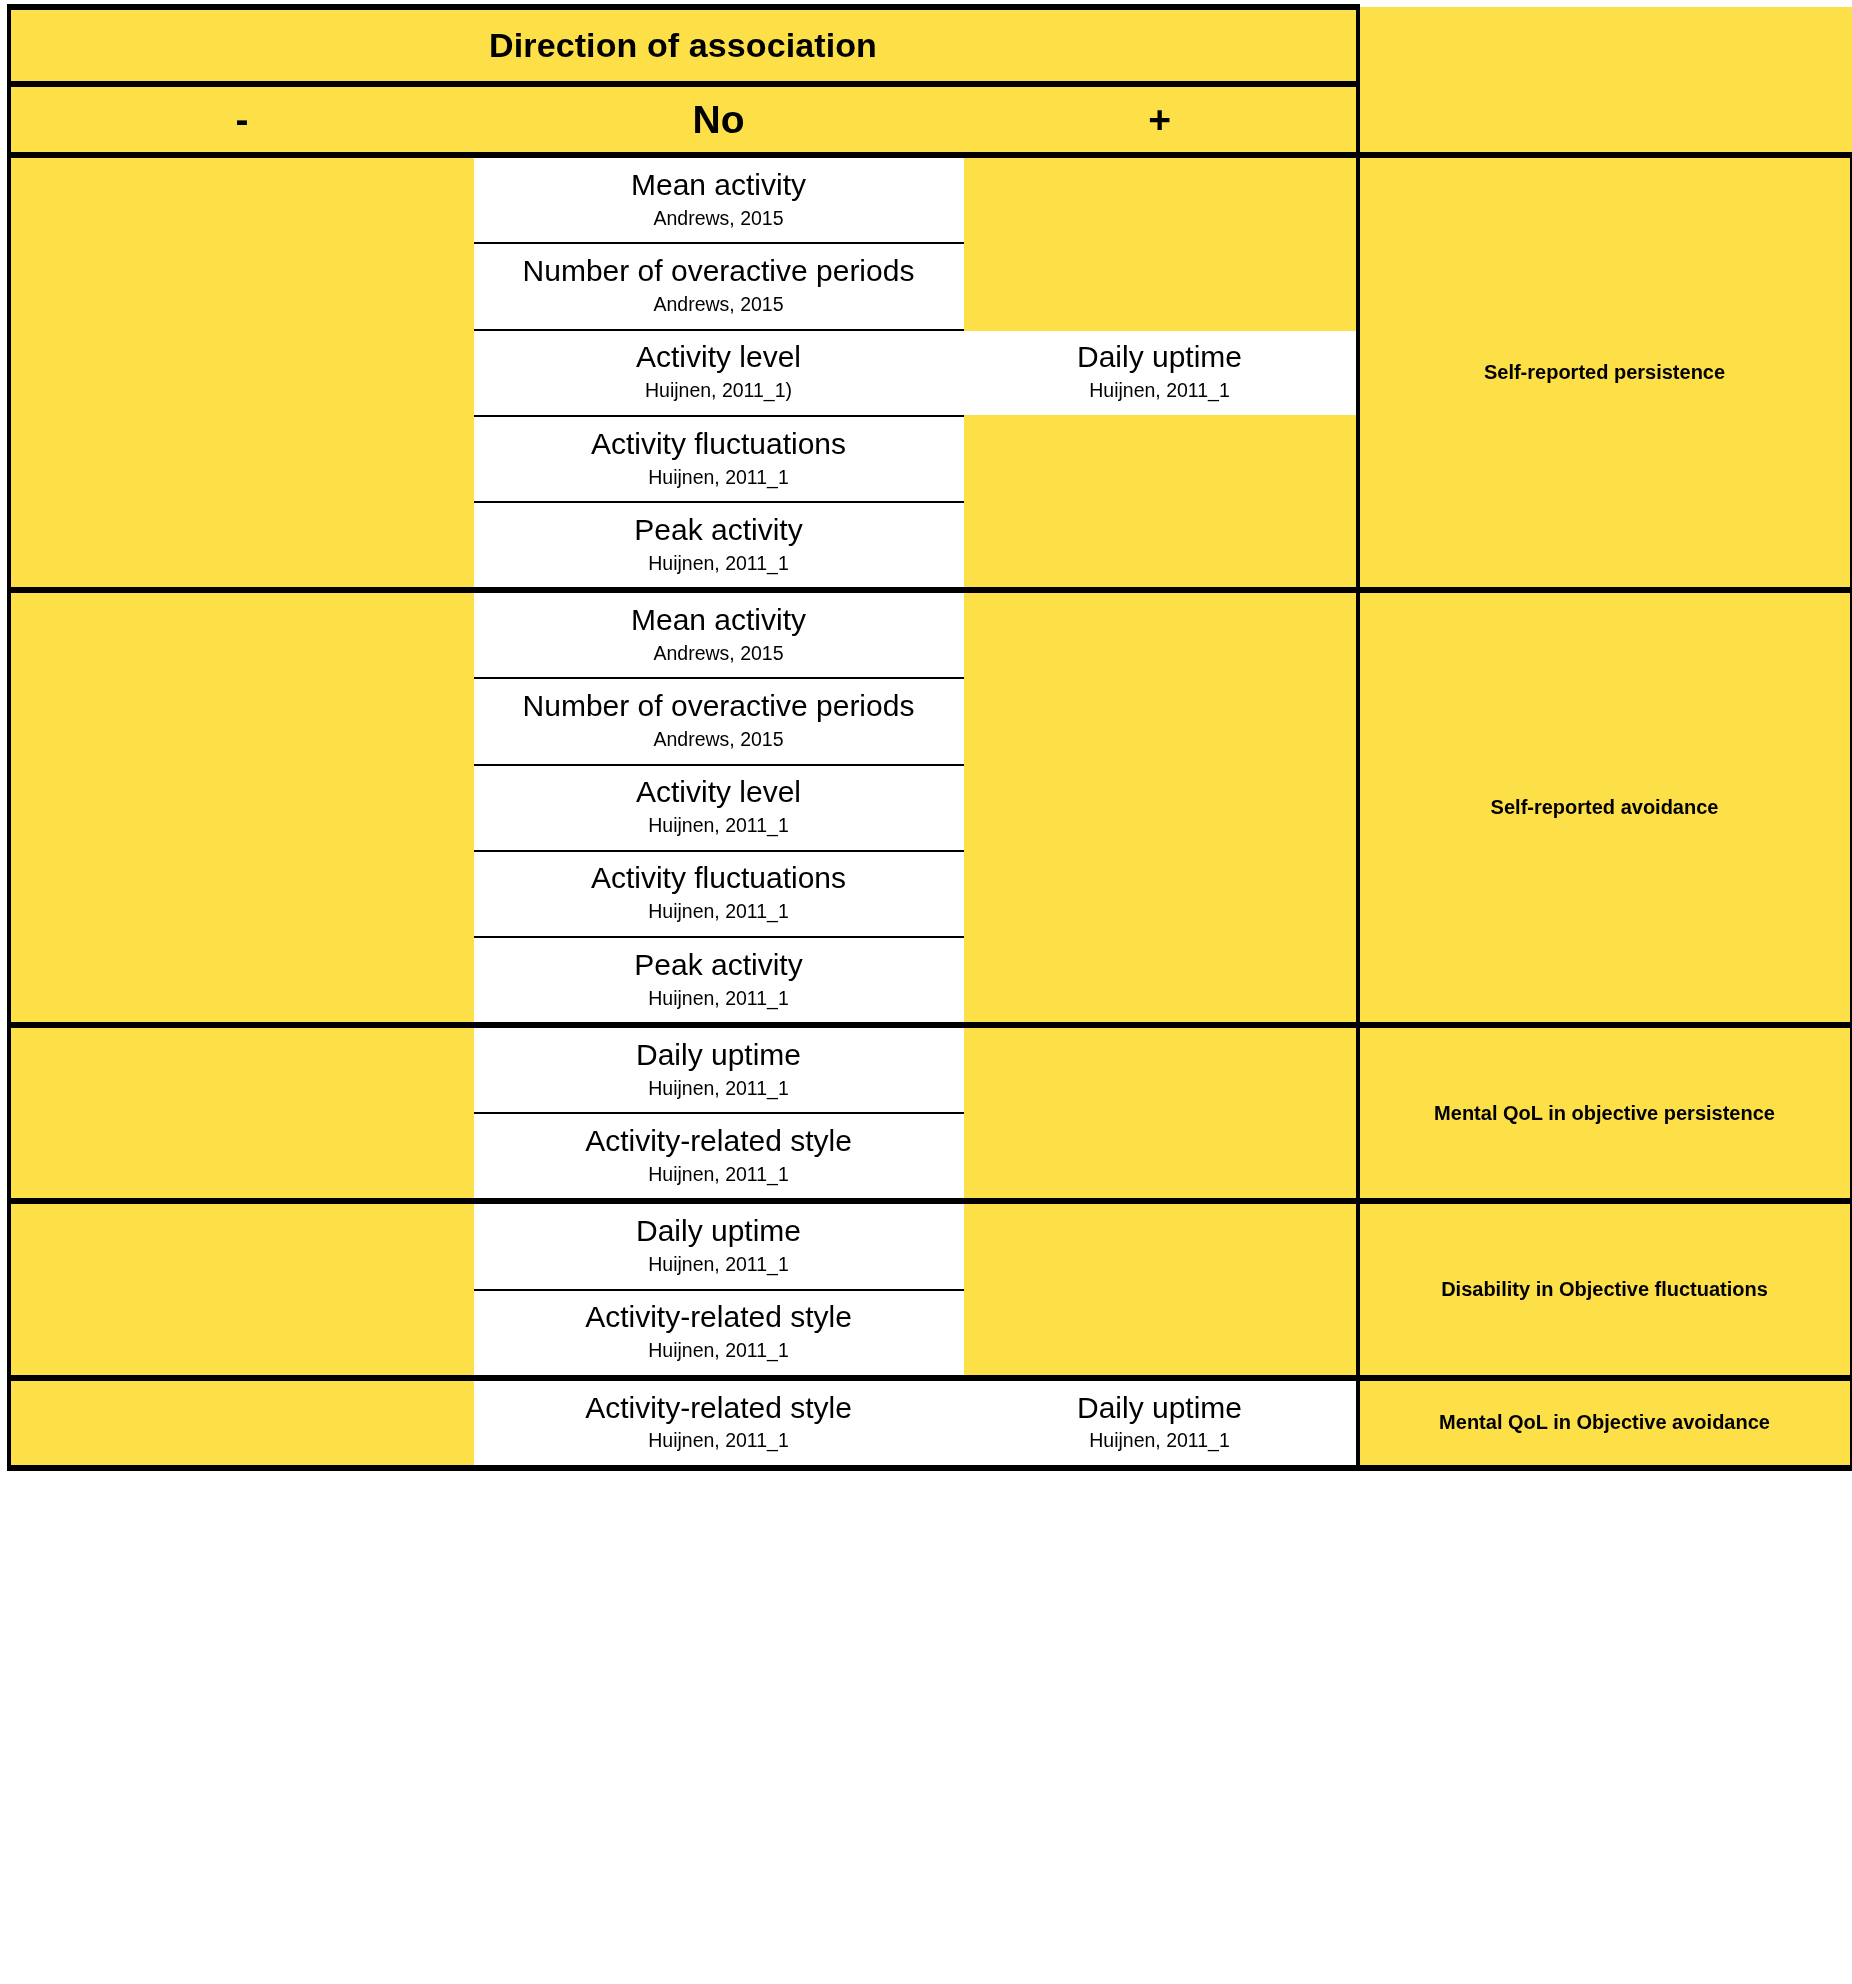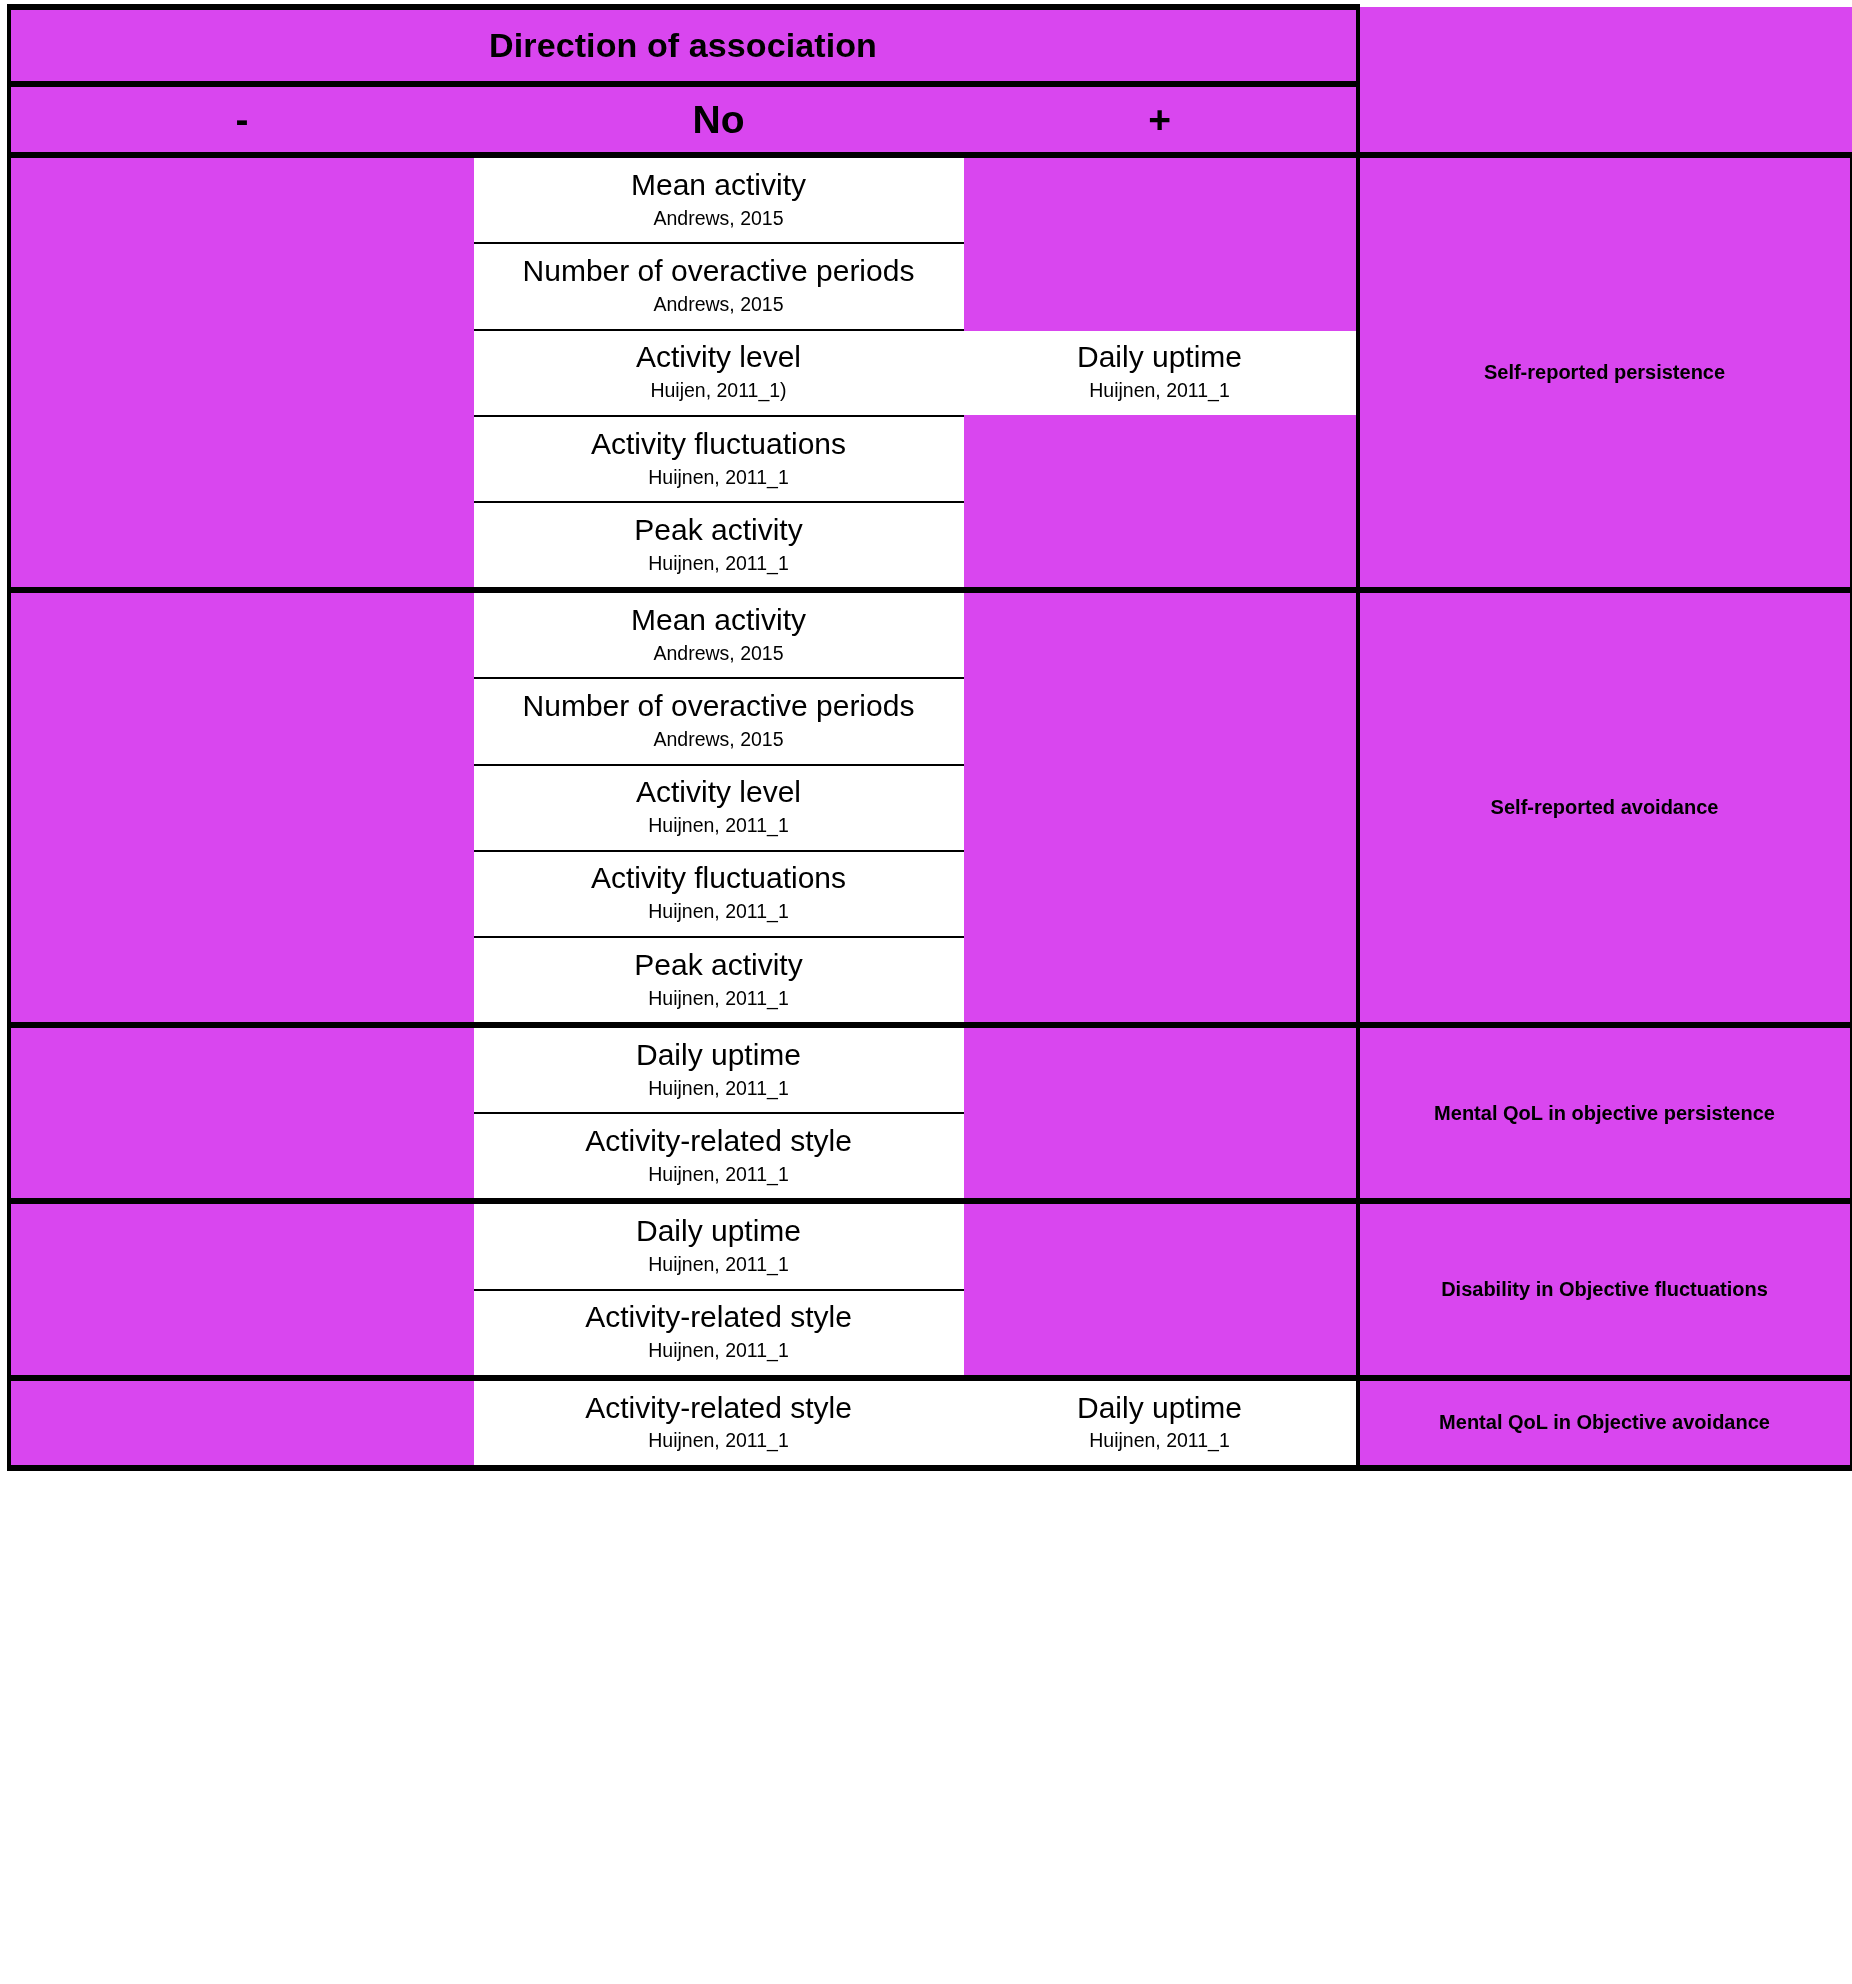--- a/index.html
+++ b/index.html
@@ -40,21 +40,21 @@
   
   col.c1 { width: 465px; }
   col.c2 { width: 490px; }
   col.c3 { width: 394px; }
   col.c4 { width: 494px; }
 
   table.assoc td {
     padding: 0;
     vertical-align: middle;
     text-align: center;
-    background: #d946ef;
+    background: #fde047;
   }
 
   
   .bt-thick { border-top: 6px solid #000; }
   .bb-thick { border-bottom: 6px solid #000; }
   .bl-thick { border-left: 4.9px solid #000; }
   .br-thick { border-right: 4.9px solid #000; }
 
   
   .hdr-title {
@@ -150,21 +150,21 @@
                   </tr>
                   <tr>
                     <td class="item">
                       <span class="label">Number of overactive periods</span>
                       <span class="cite">Andrews, 2015</span>
                     </td>
                   </tr>
                   <tr>
                     <td class="item">
                       <span class="label">Activity level</span>
-                      <span class="cite">Huijen, 2011_1)</span>
+                      <span class="cite">Huijnen, 2011_1)</span>
                     </td>
                   </tr>
                   <tr>
                     <td class="item">
                       <span class="label">Activity fluctuations</span>
                       <span class="cite">Huijnen, 2011_1</span>
                     </td>
                   </tr>
                   <tr>
                     <td class="item">

